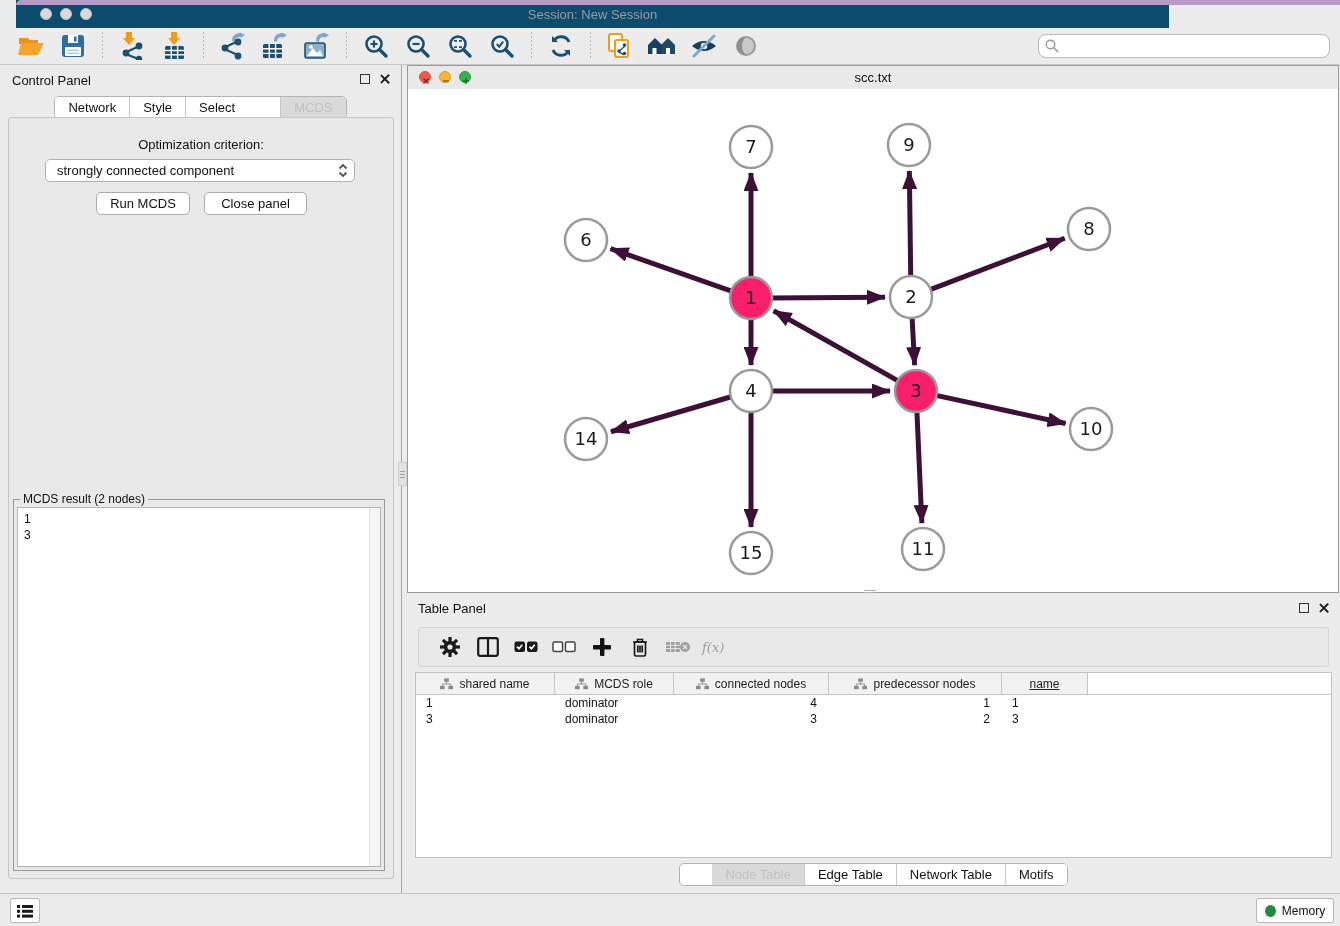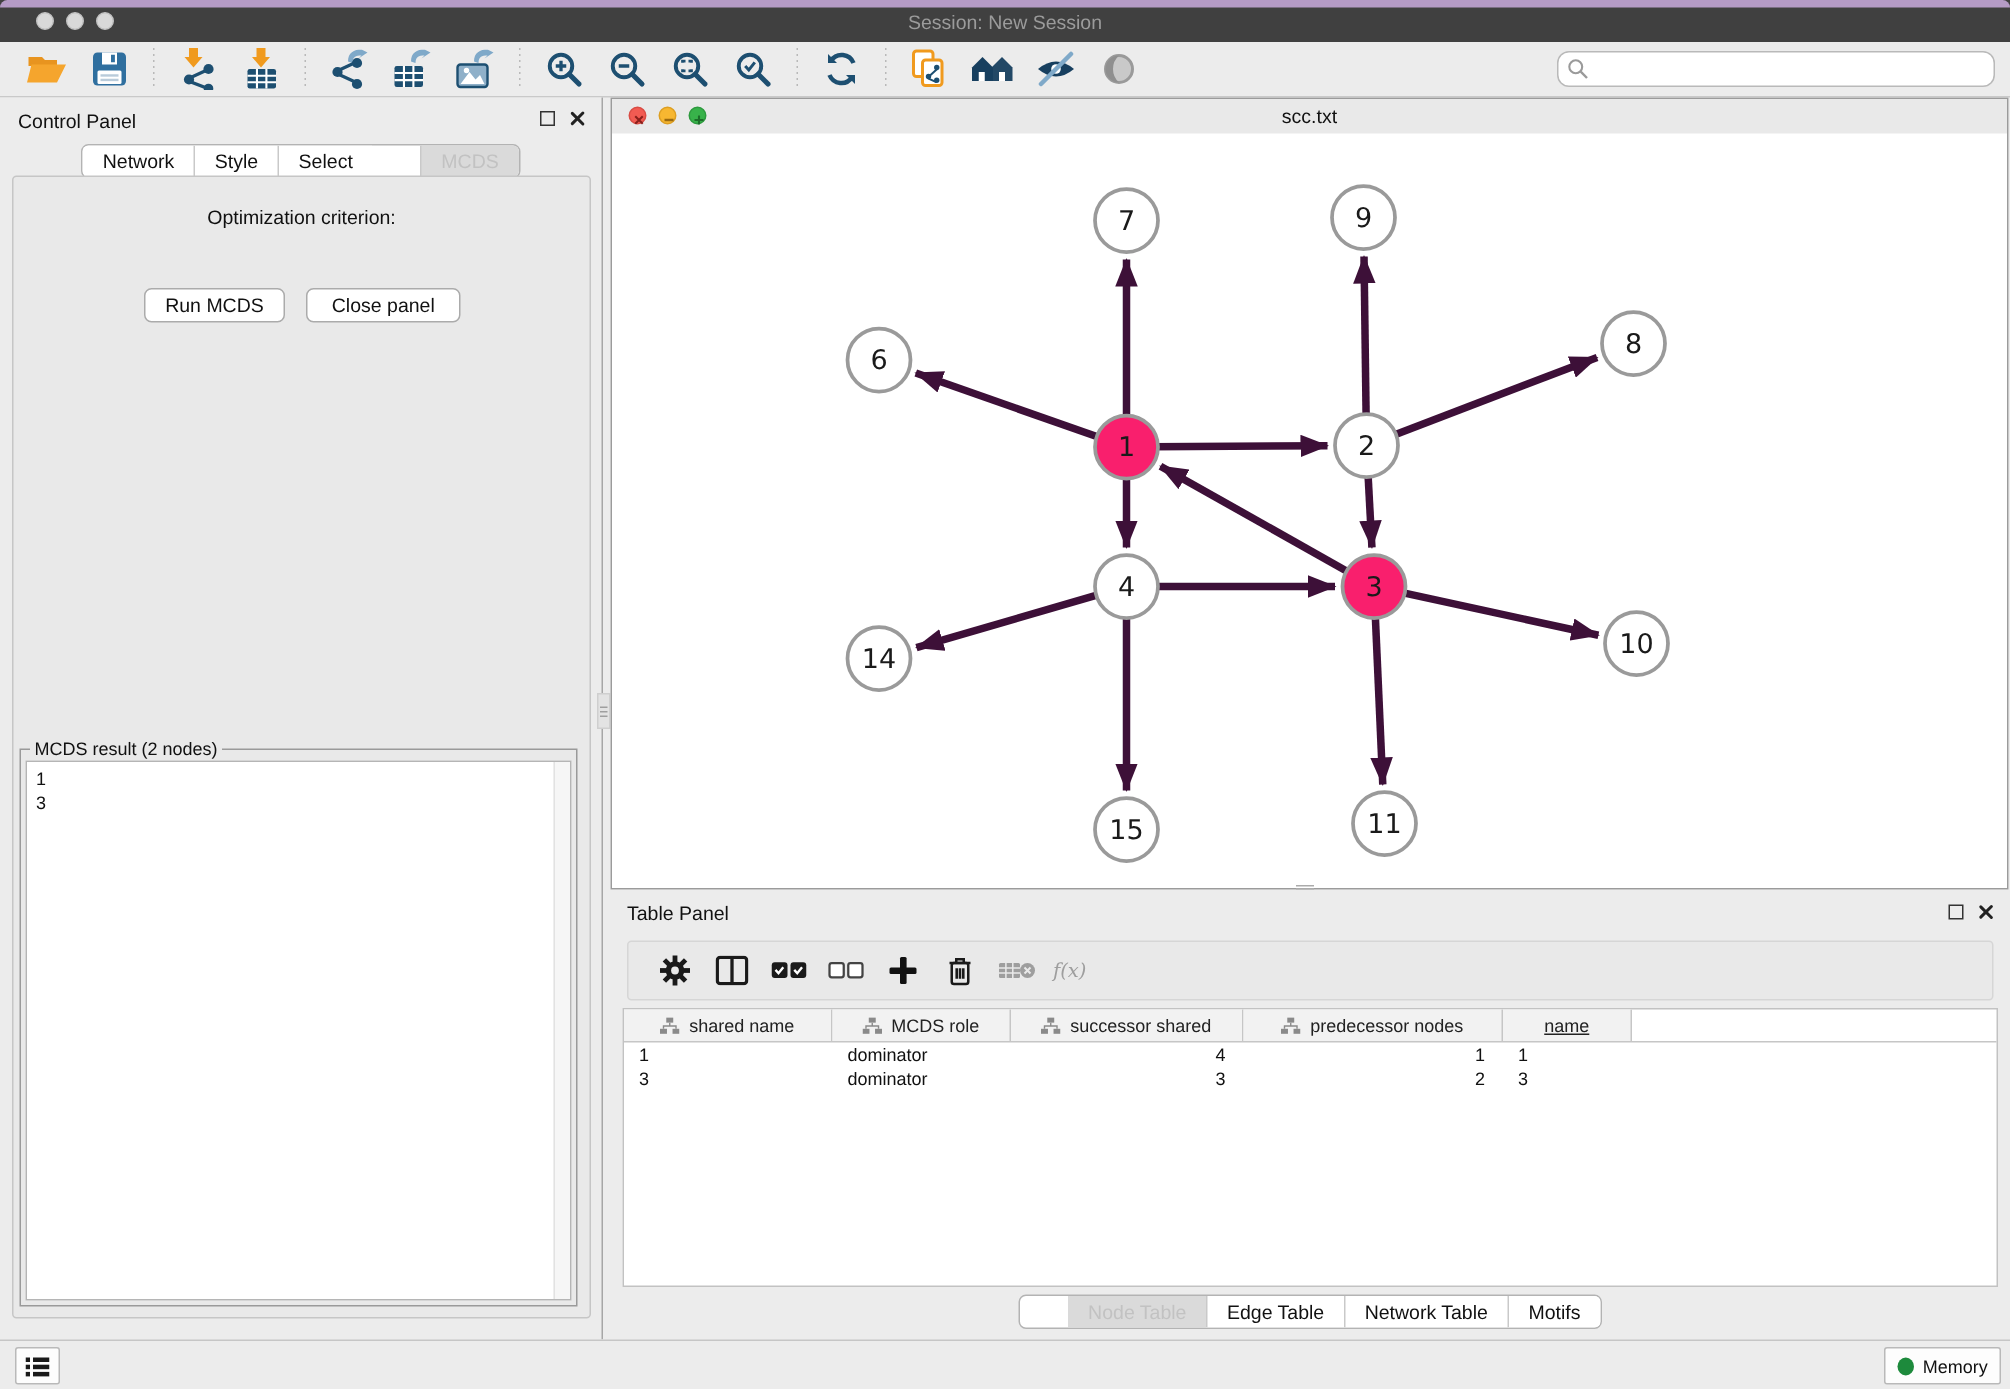--- a/index.html
+++ b/index.html
@@ -1,21 +1,21 @@
 <!DOCTYPE html>
 <html><head>
 <meta charset="utf-8">
 <style>
   * { box-sizing: border-box; margin:0; padding:0; }
   html,body { width:1340px; height:926px; overflow:hidden; }
   body { font-family:"Liberation Sans", sans-serif; background:#ececec; }
   .app { position:relative; width:1340px; height:926px; background:#ececec; }
 
   
-  .titlebar { position:absolute; left:0; top:0; width:1340px; height:28px; background:#404040; }
+  .titlebar { position:absolute; left:16px; top:0; width:1153px; height:28px; background:#0c4a6e; }
   .titlestrip { position:absolute; left:0; top:0; width:1340px; height:5px; background:#b59bc6; border-radius:5px 5px 0 0; }
   .traffic { position:absolute; top:8px; width:12px; height:12px; border-radius:50%; }
   .t-gray { background:#d9d9d9; border:1px solid #c2c2c2; }
   .app-title { position:absolute; top:7px; left:0; width:100%; text-align:center; font-size:13px; color:#9b9b9b; }
 
   
   .toolbar { position:absolute; left:0; top:28px; width:1340px; height:37px; background:#ececec;
              border-bottom:1px solid #c9c9c9; display:flex; align-items:center; padding:0 10px; }
   .tb-icon { width:30px; height:30px; display:flex; align-items:center; justify-content:center; margin:0 6px; flex:0 0 auto; }
   .tb-sep { width:1px; height:28px; margin:0 8px; flex:0 0 auto;
@@ -276,20 +276,28 @@
     <div class="cp-tabs-wrap">
       <span class="seg-tabs" id="cp-tabs">
           <span class="seg-tab">Network</span>
           <span class="seg-tab">Style</span>
           <span class="seg-tab">Select</span>
           <span class="seg-tab active">MCDS</span>
         </span>
     </div>
     <div class="cp-content">
       <div class="opt-label">Optimization criterion:</div>
+      <div class="opt-select">
+        <span>strongly connected component</span>
+        <span class="stepper">
+          <svg width="10" height="15" viewBox="0 0 10 15" fill="none" stroke="#555" stroke-width="1.8">
+              <path d="M1.5 5.5L5 2l3.5 3.5M1.5 9.5L5 13l3.5-3.5"></path>
+            </svg>
+        </span>
+      </div>
       <div class="btn run-btn">Run MCDS</div>
       <div class="btn closep-btn">Close panel</div>
       <div class="groupbox">
         <span class="groupbox-legend">MCDS result (2 nodes)</span>
         <div class="result-area">
           <pre class="result-text" id="result-text">1
 3</pre>
           <div class="result-scroll"></div>
         </div>
       </div>
@@ -479,21 +487,21 @@
             </svg>
             <span>MCDS role</span>
           </div>
           <div class="th" style="width: 155px;">
             <svg width="13" height="12" viewBox="0 0 14 12">
               <rect x="4.5" y="0" width="5" height="3.6" fill="#8a8a8a"></rect>
               <rect x="0" y="8" width="5" height="3.6" fill="#8a8a8a"></rect>
               <rect x="9" y="8" width="5" height="3.6" fill="#8a8a8a"></rect>
               <path d="M7 3.6V6M2.5 8V6h9v2" stroke="#8a8a8a" fill="none"></path>
             </svg>
-            <span>successor shared</span>
+            <span>connected nodes</span>
           </div>
           <div class="th" style="width: 173px;">
             <svg width="13" height="12" viewBox="0 0 14 12">
               <rect x="4.5" y="0" width="5" height="3.6" fill="#8a8a8a"></rect>
               <rect x="0" y="8" width="5" height="3.6" fill="#8a8a8a"></rect>
               <rect x="9" y="8" width="5" height="3.6" fill="#8a8a8a"></rect>
               <path d="M7 3.6V6M2.5 8V6h9v2" stroke="#8a8a8a" fill="none"></path>
             </svg>
             <span>predecessor nodes</span>
           </div>

